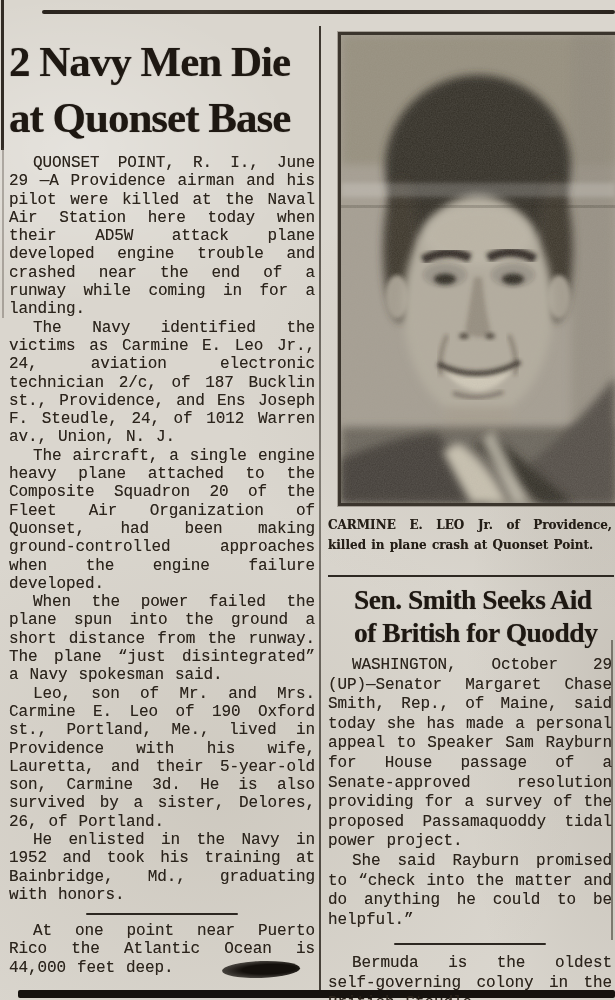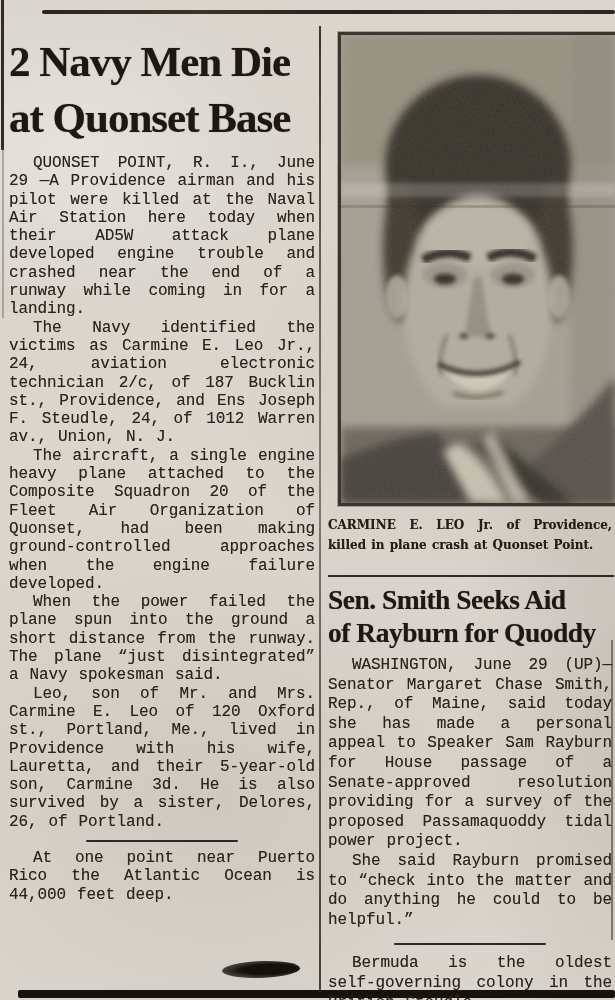--- a/index.html
+++ b/index.html
@@ -51,21 +51,21 @@
   .caption{
     margin-top:10px;font-weight:bold;font-size:12px;line-height:19.5px;
     text-align:justify;word-spacing:1px;color:#241e17;text-shadow:0 0 .6px rgba(45,34,24,.5);
   }
   .divider-long{width:286px;height:2px;background:#2e2922;margin:20px 0 6px 0;}
   .headline2{
     font-family:"Liberation Serif", serif;font-weight:bold;
     font-size:27.5px;line-height:33px;letter-spacing:-.5px;color:#1e1812;
     text-shadow:0 0 .8px rgba(25,18,12,.5);margin-top:4px;
   }
-  .headline2 span{display:block;}
+  .headline2 span{display:block;margin-left:26px;}
   .col-right .body-copy{margin-top:7px;}
   .divider-short.right{margin:13px auto 9px auto;}
 </style>
 </head>
 <body>
 
 <div class="page">
 
   <div class="rule-top"></div>
   <div class="edge-left"></div>
@@ -78,21 +78,22 @@
   <div class="col-left">
     <div class="headline1">
       <span>2 Navy Men Die</span>
       <span>at Quonset Base</span>
     </div>
     <div class="body-copy">
       <p>QUONSET POINT, R. I., June 29 —A Providence airman and his pilot were killed at the Naval Air Station here today when their AD5W attack plane developed engine trouble and crashed near the end of a runway while coming in for a landing.</p>
       <p>The Navy identified the victims as Carmine E. Leo Jr., 24, aviation electronic technician 2/c, of 187 Bucklin st., Providence, and Ens Joseph F. Steudle, 24, of 1012 Warren av., Union, N. J.</p>
       <p>The aircraft, a single engine heavy plane attached to the Composite Squadron 20 of the Fleet Air Organization of Quonset, had been making ground-controlled approaches when the engine failure developed.</p>
       <p>When the power failed the plane spun into the ground a short distance from the runway. The plane “just disintegrated” a Navy spokesman said.</p>
-      <p>Leo, son of Mr. and Mrs. Carmine E. Leo of 120 Oxford st., Portland, Me., lived in Providence with his wife, Lauretta, and their 5-year-old son, Carmine 3d. He is also survived by a sister, Delores, 26, of Portland.</p>
+      <p>Leo, son of Mr. and Mrs. Carmine E. Leo of 190 Oxford st., Portland, Me., lived in Providence with his wife, Lauretta, and their 5-year-old son, Carmine 3d. He is also survived by a sister, Delores, 26, of Portland.</p>
+      <p>He enlisted in the Navy in 1952 and took his training at Bainbridge, Md., graduating with honors.</p>
       <div class="divider-short"></div>
       <p>At one point near Puerto Rico the Atlantic Ocean is 44,000 feet deep.</p>
     </div>
   </div>
 
   <div class="col-right">
     <div class="photo">
       <svg width="274" height="468" viewBox="0 0 274 468" xmlns="http://www.w3.org/2000/svg">
         <defs>
           <filter id="soft" x="-30%" y="-30%" width="160%" height="160%">
@@ -153,23 +154,23 @@
         <rect y="148" width="274" height="14" fill="rgba(255,255,255,.20)" filter="url(#soft2)"></rect>
         <rect y="170" width="274" height="3" fill="rgba(40,35,28,.22)"></rect>
 
         <rect width="274" height="468" filter="url(#grain)" opacity=".45"></rect>
       </svg>
     </div>
     <div class="caption">CARMINE E. LEO Jr. of Providence, killed in plane crash at Quonset Point.</div>
     <div class="divider-long"></div>
     <div class="headline2">
       <span>Sen. Smith Seeks Aid</span>
-      <span>of Rayburn for Quoddy</span>
+      <span>of British for Quoddy</span>
     </div>
     <div class="body-copy">
-      <p>WASHINGTON, June 29 (UP)—Senator Margaret Chase Smith, Rep., of Maine, said today she has made a personal appeal to Speaker Sam Rayburn for House passage of a Senate-approved resolution providing for a survey of the proposed Passamaquoddy tidal power project.</p>
+      <p>WASHINGTON, October 29 (UP)—Senator Margaret Chase Smith, Rep., of Maine, said today she has made a personal appeal to Speaker Sam Rayburn for House passage of a Senate-approved resolution providing for a survey of the proposed Passamaquoddy tidal power project.</p>
       <p>She said Rayburn promised to “check into the matter and do anything he could to be helpful.”</p>
       <div class="divider-short right"></div>
       <p>Bermuda is the oldest self-governing colony in the British Steudle.</p>
     </div>
   </div>
 
 </div>
 
 </body></html>

